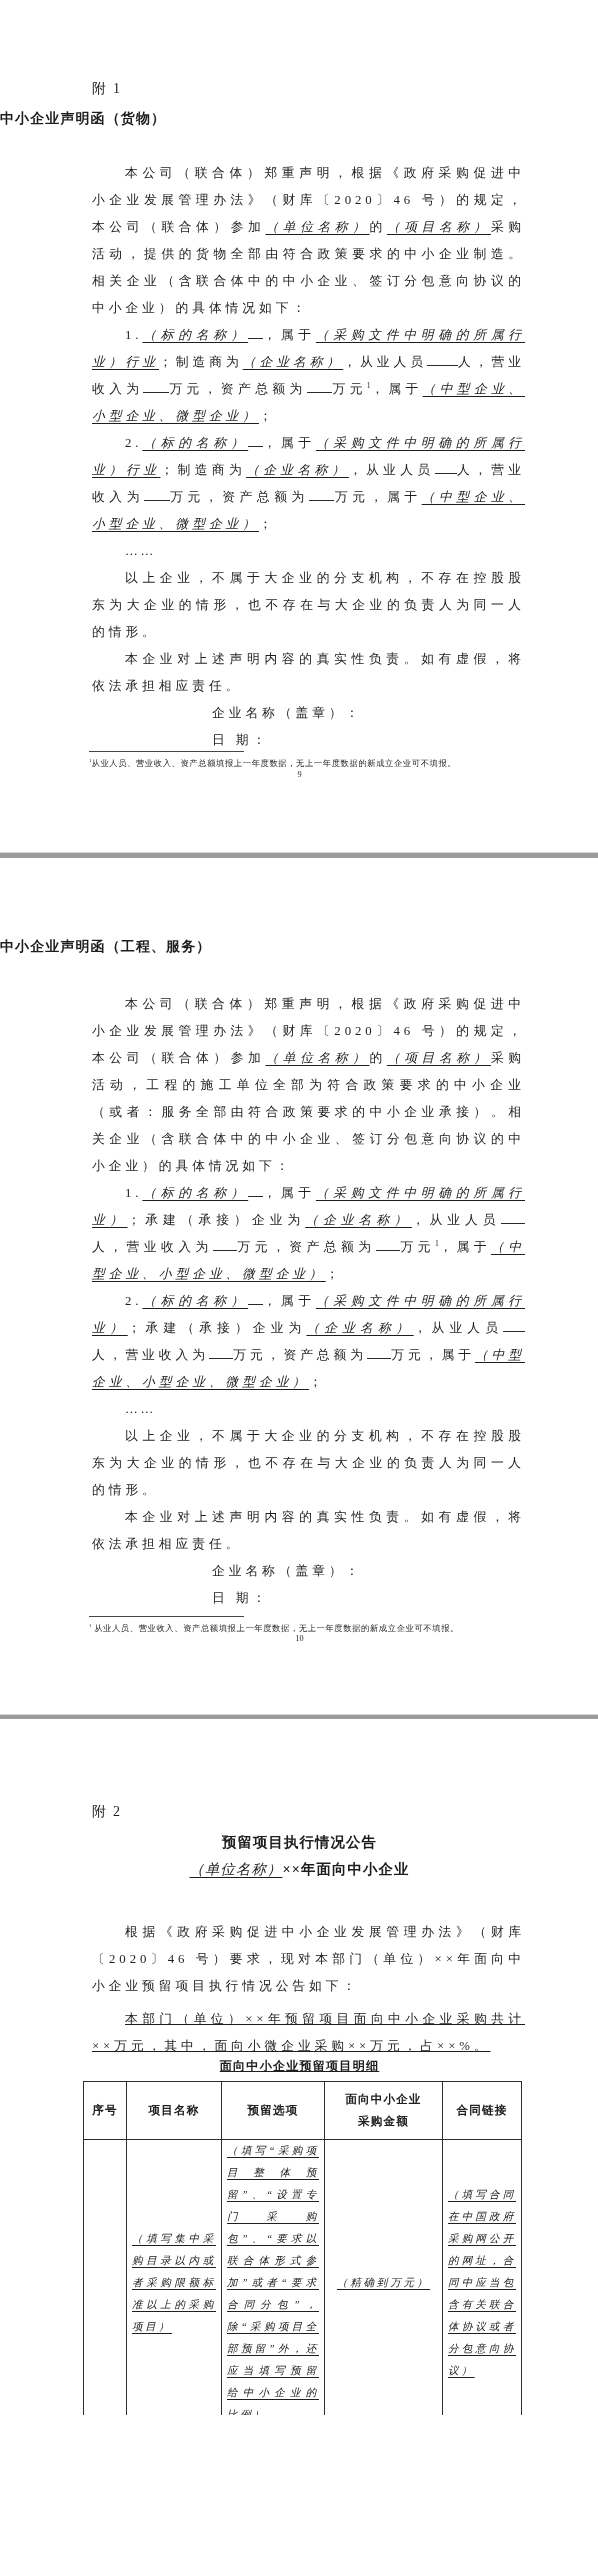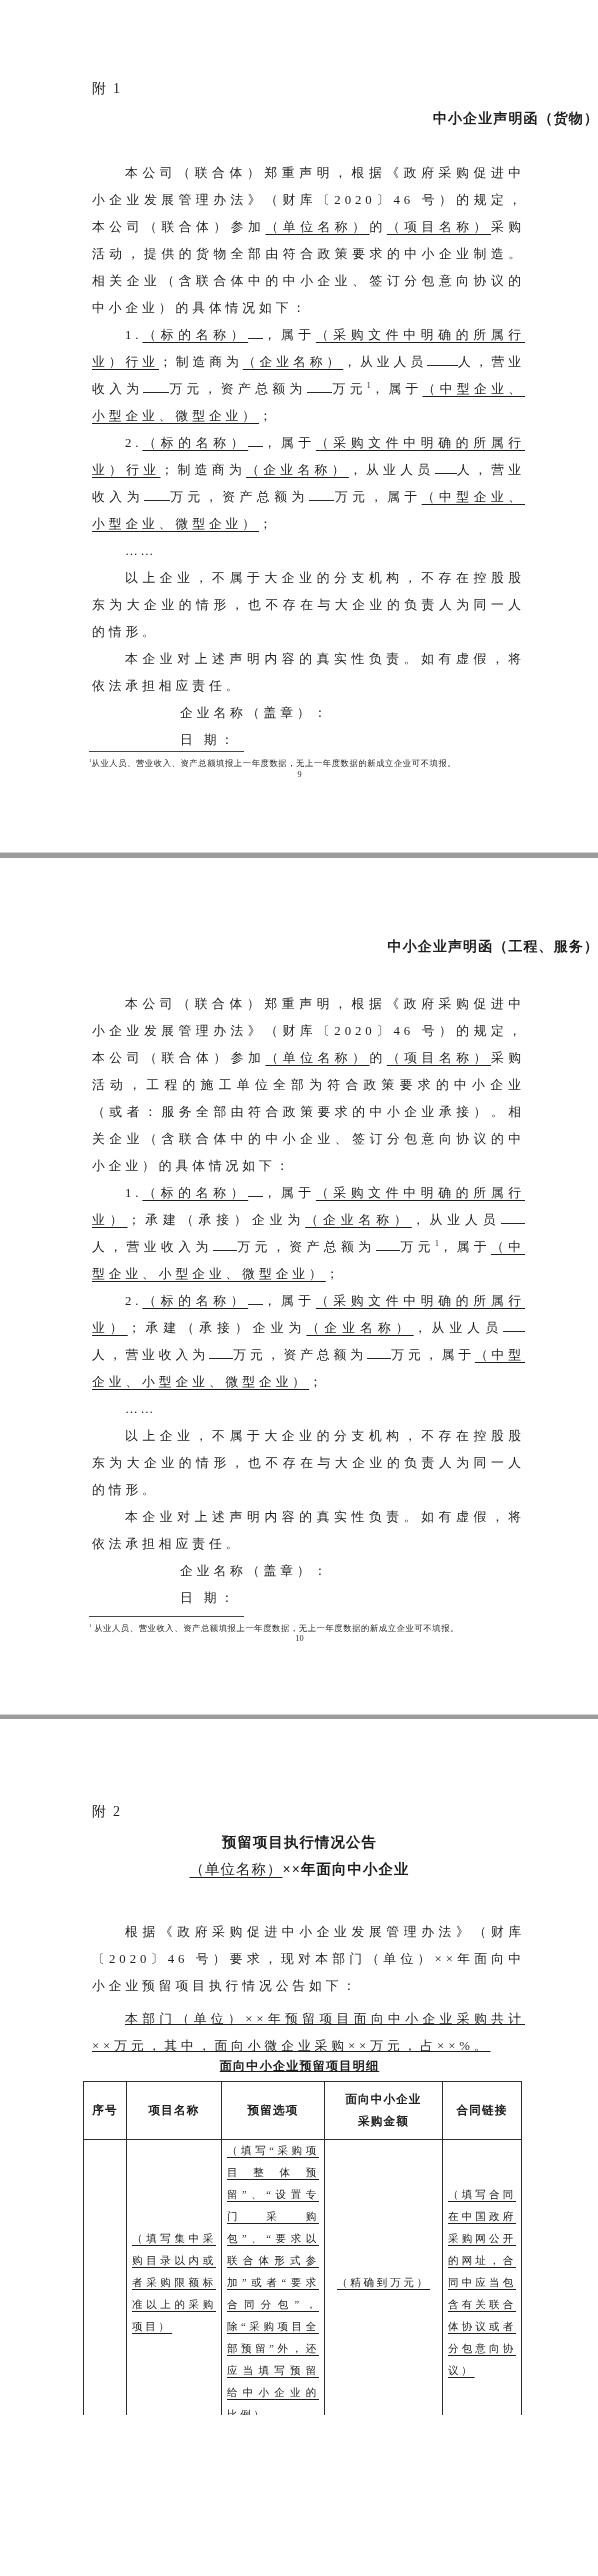--- a/index.html
+++ b/index.html
@@ -1,31 +1,31 @@
 <!DOCTYPE html>
 <html style="font-size:9px"><head>
 <meta charset="utf-8">
 <style>
   html,body{margin:0;padding:0;background:#ffffff;}
   body{width:599px;font-family:"Liberation Serif","DejaVu Serif",serif;color:#1e1e1e;}
   .page{position:relative;width:599px;background:#fff;overflow:hidden;}
   .sep{height:5.5px;background:#9c9c9c;border-top:1.1px solid #d4d4d4;box-sizing:border-box;}
   .attach{position:absolute;left:92px;font-size:14px;letter-spacing:1.7px;}
-  .doc-title{position:absolute;left:0;width:100%;text-align:right;font-weight:bold;
+  .doc-title{position:absolute;left:0;width:100%;text-align:left;font-weight:bold;
              font-size:14px;line-height:19px;letter-spacing:1.1px;}
   .doc-title3{position:absolute;left:0;width:100%;text-align:center;font-weight:bold;
              font-size:14.4px;line-height:27px;letter-spacing:1.1px;}
   .doc-title3 .ph{font-weight:normal;}
   .flow{position:absolute;left:92px;width:433px;font-size:12.8px;line-height:27px;
         text-align:justify;letter-spacing:3.9px;}
   .flow p{margin:0;text-indent:33px;}
-  .flow p.sig{text-indent:0;margin-left:88px;}
+  .flow p.sig{text-indent:0;margin-left:120px;}
   .flow p.dots{letter-spacing:2.8px;}
   .flow p.m{margin-top:5.5px;text-decoration:underline;}
-  .ph{text-decoration:underline;text-underline-offset:2.8px;}
+  .ph{font-style:italic;text-decoration:underline;text-underline-offset:2.8px;}
   .bl{display:inline-block;border-bottom:0.8px solid #2b2b2b;height:1.1px;}
   sup{font-size:0.6em;line-height:0;letter-spacing:0;}
   .fnrule{position:absolute;left:89px;width:155px;border-top:1.1px solid #474747;}
   .fn{position:absolute;left:89px;width:471px;font-size:8.3px;letter-spacing:0.6px;color:#242424;}
   .pgnum{position:absolute;left:0;width:100%;text-align:center;font-size:8.3px;color:#2a2a2a;}
   .tbl-title{position:absolute;left:0;width:100%;text-align:center;font-weight:bold;
              font-size:12.2px;letter-spacing:1.1px;text-decoration:underline;}
   .rtable{position:absolute;left:83px;top:362px;border-collapse:collapse;table-layout:fixed;
           color:#202020;}
   .rtable th,.rtable td{border:0.8px solid #2d2d2d;padding:0 5px;box-sizing:border-box;

